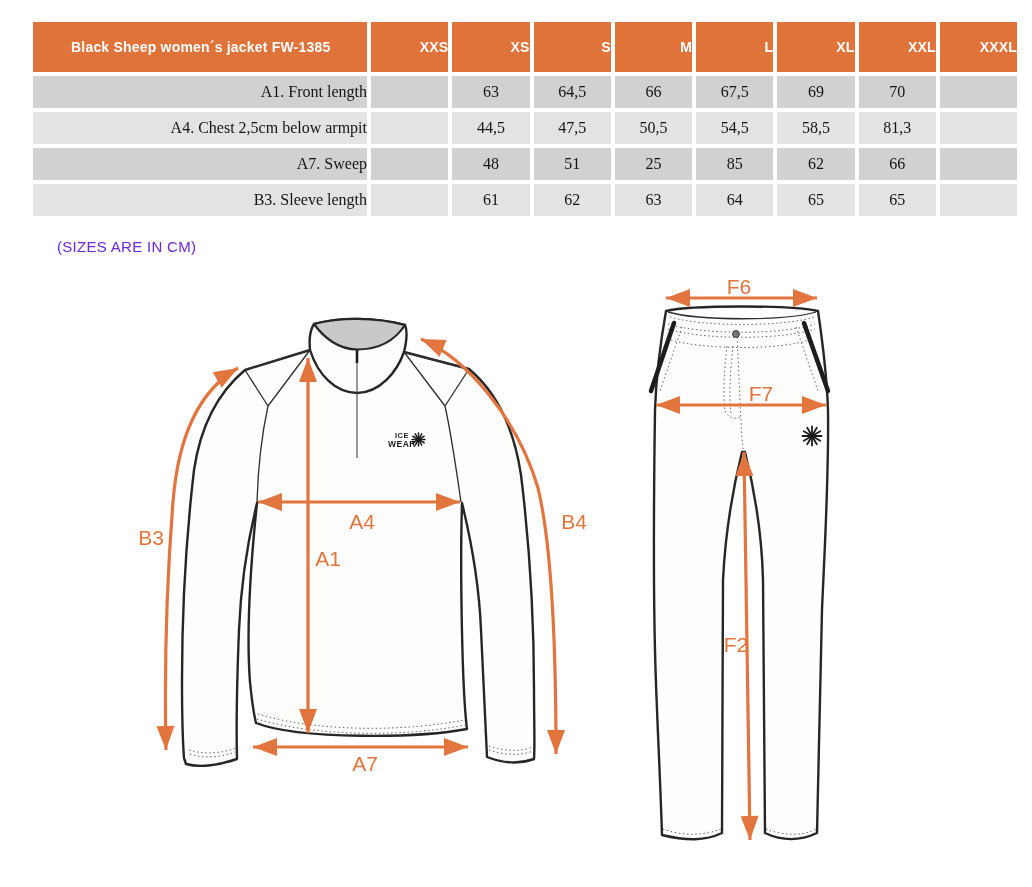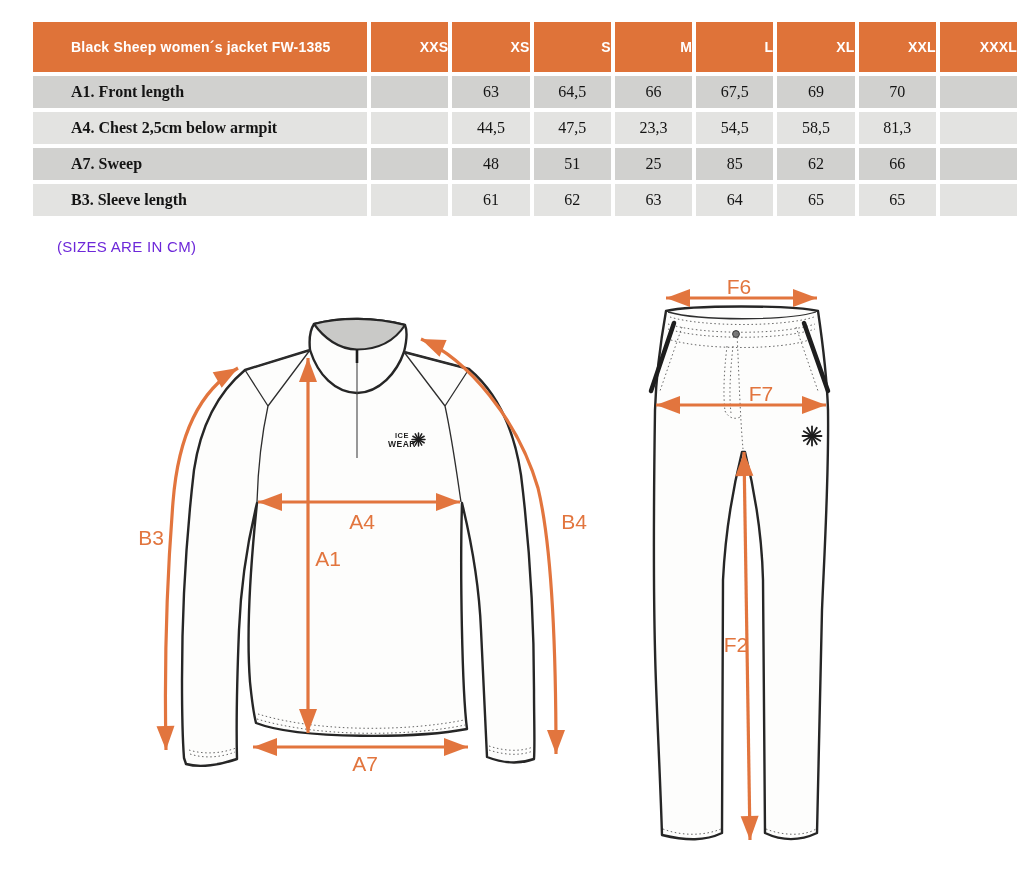--- a/index.html
+++ b/index.html
@@ -15,21 +15,21 @@
   table.size-chart th{
     background:#DF7339;color:#ffffff;
     font:bold 14px "Liberation Sans",sans-serif;
     height:50px;text-align:right;padding:0;letter-spacing:.2px;
   }
   table.size-chart th.title-cell{text-align:left;padding-left:38px;}
   table.size-chart td{
     font:16px "Liberation Serif",serif;color:#141414;
     height:32px;text-align:center;padding:0;
   }
-  table.size-chart td.label-cell{text-align:left;padding-left:38px;font-weight:bold;}
+  table.size-chart td.label-cell{text-align:right;padding-left:38px;}
   tr.row-dark  td{background:#D1D1CF;}
   tr.row-light td{background:#E3E3E1;margin-top:11px;}
   
   .cm-note{
     position:absolute;left:57px;top:238px;
     font:15px "Liberation Sans",sans-serif;color:#6d28d9;letter-spacing:.3px;
   }
   
   svg.diagram{position:absolute;left:0;top:270px;}
   .outline{fill:#FDFDFC;stroke:#262626;stroke-width:2.4;stroke-linejoin:round;}
@@ -70,21 +70,21 @@
     <td>67,5</td>
     <td>69</td>
     <td>70</td>
     <td></td>
   </tr>
   <tr class="row-light">
     <td class="label-cell">A4. Chest 2,5cm below armpit</td>
     <td></td>
     <td>44,5</td>
     <td>47,5</td>
-    <td>23,3</td>
+    <td>50,5</td>
     <td>54,5</td>
     <td>58,5</td>
     <td>81,3</td>
     <td></td>
   </tr>
   <tr class="row-dark">
     <td class="label-cell">A7. Sweep</td>
     <td></td>
     <td>48</td>
     <td>51</td>

